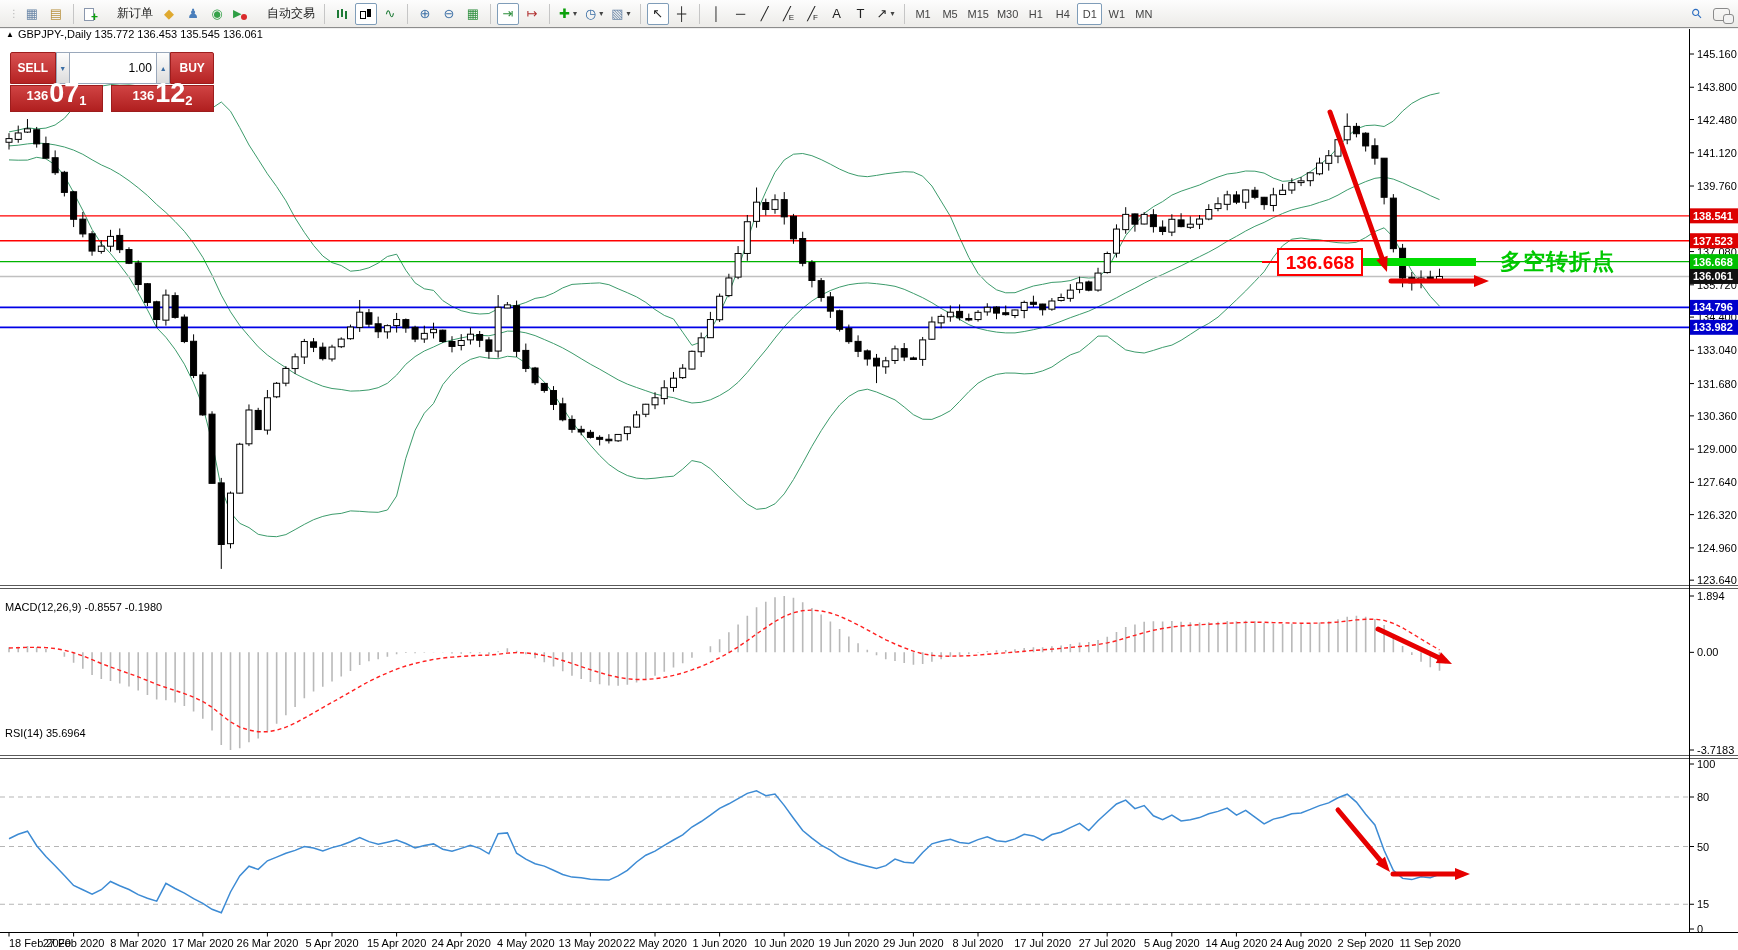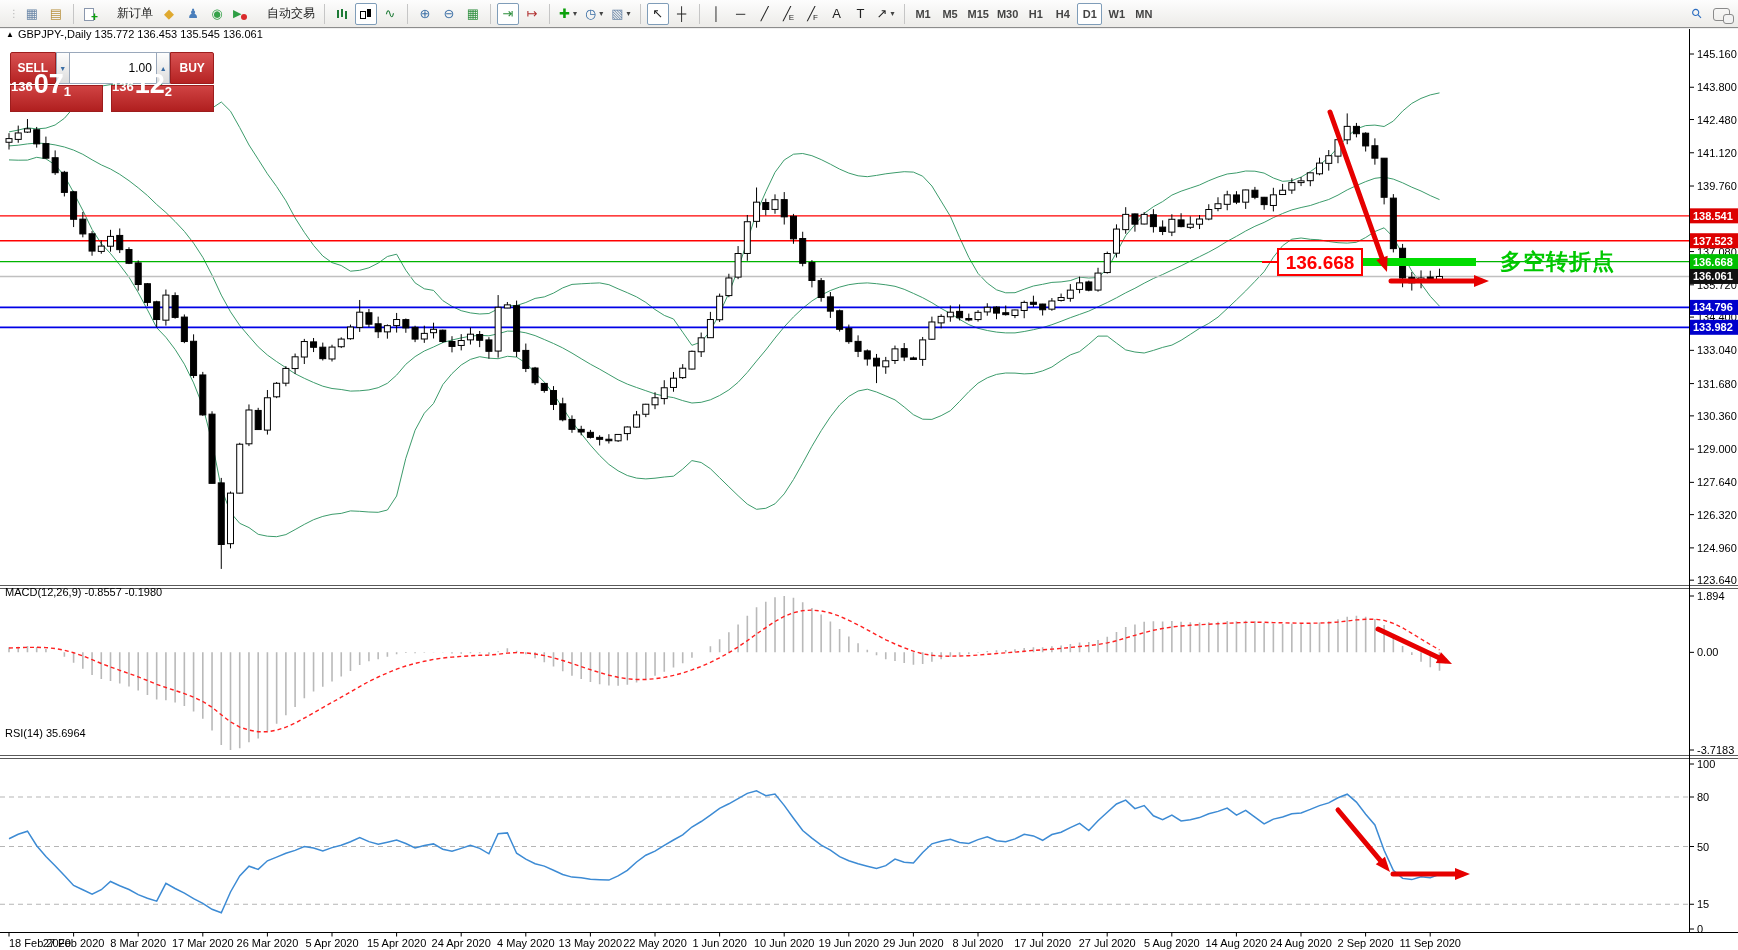--- a/index.html
+++ b/index.html
@@ -11,21 +11,21 @@
   .handle{color:#b9b9b9;font-size:10px;letter-spacing:-2px;margin:0 3px 0 5px;user-select:none}
   .tbsep{width:1px;height:20px;background:#c6c6c6;margin:0 5px;}
   .tb{display:inline-flex;align-items:center;justify-content:center;min-width:22px;height:22px;
     border:1px solid transparent;background:transparent;border-radius:2px;padding:0 2px;
     font-family:inherit;font-size:12px;color:#333;cursor:default;margin:0 1px;}
   .tb.pressed{border:1px solid #7f9db9;background:#fff;}
   .tb .g{font-size:13px;line-height:1}
   .tb .lb{font-size:12px;margin-left:20px;color:#222}
   .tb .caret{font-size:8px;color:#444;margin-left:3px}
   .tb .sub{font-size:8px;color:#222;margin-left:-2px;margin-top:8px}
-  .tf{font-weight:bold;font-size:11px;color:#444;min-width:25px}
+  .tf{font-weight:normal;font-size:11px;color:#444;min-width:25px}
   .rot45{display:inline-block;transform:rotate(-45deg)}
   
   .ci{position:relative;display:inline-block;width:14px;height:14px}
   .ci-order::before{content:"";position:absolute;left:1px;top:1px;width:8px;height:11px;background:#fff;border:1px solid #8a97ad}
   .ci-order::after{content:"+";position:absolute;right:-1px;bottom:-3px;color:#0ca00c;font-weight:bold;font-size:12px}
   .ci-auto::before{content:"▶";position:absolute;left:0;top:0;font-size:11px;color:#2e9e44}
   .ci-auto::after{content:"";position:absolute;right:0;bottom:1px;width:6px;height:6px;border-radius:50%;background:#d92b2b}
   .ci-bars::before{content:"";position:absolute;left:2px;top:3px;width:2px;height:8px;background:#1d7a35;
     box-shadow:4px -1px 0 #1d7a35,8px 1px 0 #1d7a35}
   .ci-candles::before{content:"";position:absolute;left:1px;top:4px;width:4px;height:6px;background:#fff;border:1px solid #000}
@@ -44,21 +44,21 @@
   .tp-btn{background:linear-gradient(#d85252,#b52222);color:#fff;font-size:12px;font-weight:bold;
     border:1px solid #9d1d1d;display:flex;align-items:center;justify-content:center}
   #tp-sell{width:46px;border-radius:2px 0 0 0}
   #tp-buy{width:44px;border-radius:0 2px 0 0}
   .spin{width:13px;background:linear-gradient(#fdfdfd,#dcdcdc);border:1px solid #9aa8bb;color:#3a6ea5;
     font-size:7px;display:flex;align-items:center;justify-content:center}
   #tp-vol{width:78px;border:1px solid #9aa8bb;border-left:none;border-right:none;font-size:12px;
     text-align:right;padding:0 4px;font-family:inherit}
   #tp-row2{display:flex;margin-top:1px;height:27px}
   .tp-price{background:linear-gradient(#d04343,#b01f1f);color:#fff;display:flex;align-items:flex-end;
-    padding-bottom:13px;border:1px solid #9d1d1d}
+    justify-content:center;padding-bottom:4px;border:1px solid #9d1d1d}
   #tp-price-sell{width:92px;margin-right:8px}
   #tp-price-buy{width:102px}
   .tp-pre{font-size:13px;font-weight:bold;margin-right:1px;line-height:1.6}
   .tp-big{font-size:27px;font-weight:bold;line-height:.95}
   .tp-sup{font-size:13px;font-weight:bold;vertical-align:top;line-height:1;margin-top:0}
 </style>
 </head>
 <body>
 
 <div id="toolbar">
@@ -847,14 +847,14 @@
       <span class="tp-sup">1</span>
     </div>
     <div id="tp-price-buy" class="tp-price">
       <span class="tp-pre">136</span>
       <span class="tp-big">12</span>
       <span class="tp-sup">2</span>
     </div>
   </div>
 </div>
 
-<div class="pane-label" style="top:586px">MACD(12,26,9) -0.8557 -0.1980</div>
+<div class="pane-label" style="top:601px">MACD(12,26,9) -0.8557 -0.1980</div>
 <div class="pane-label" style="top:727px">RSI(14) 35.6964</div>
 
 </body></html>

